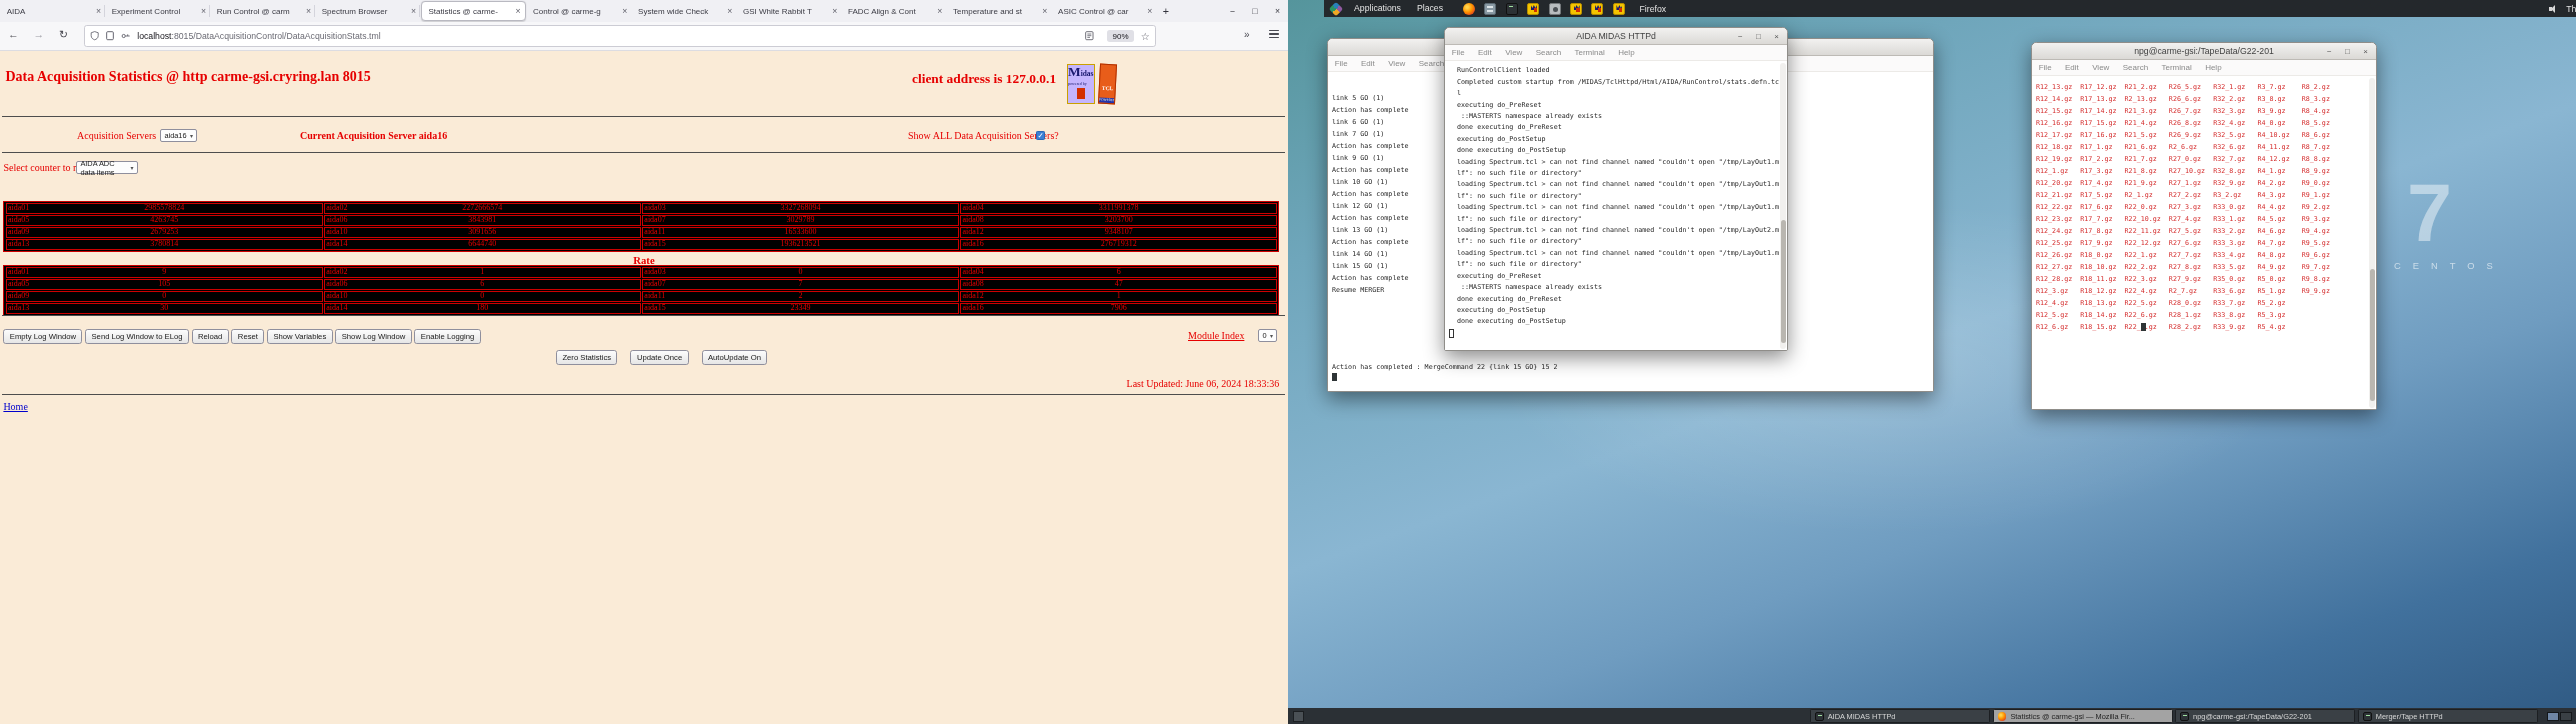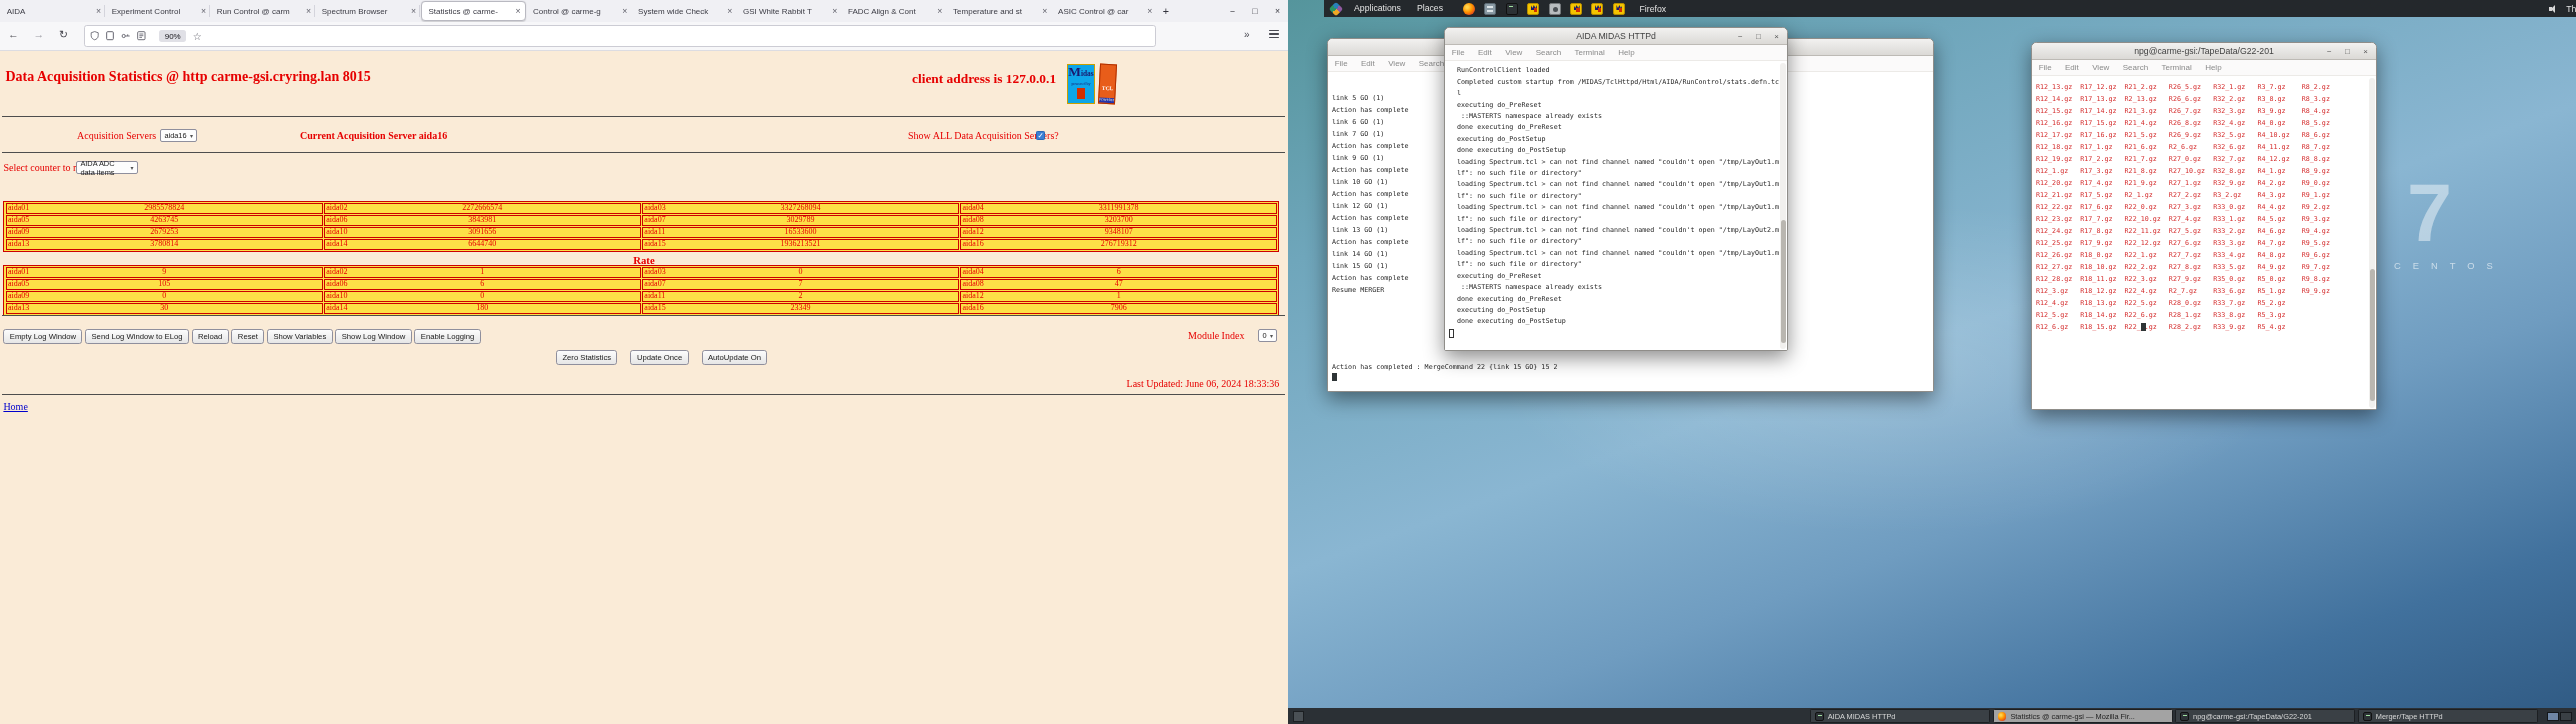--- a/index.html
+++ b/index.html
@@ -29,21 +29,21 @@
   .star { color:#5b5b66; font-size:10px; }
   .nav-right { position:absolute; right:9.4px; top:6.7px; display:flex; gap:19px; color:#4a4a52; font-size:10px; }
   .hambars { width:10px; height:8px; display:flex; flex-direction:column; justify-content:space-between; margin-top:1.3px; }
   .hambars i { height:1.3px; background:#4a4a52; border-radius:0.7px; }
 
   
   .page { position:absolute; left:0; top:51px; width:1288px; height:674px; background:#faebd7; font-family:"Liberation Serif", serif; color:#e60000; }
   .page .hr { position:absolute; left:2px; right:3.4px; height:1.3px; background:#4d4d4d; }
   .pg-title { position:absolute; left:5.4px; top:18px; font-size:14px; font-weight:bold; }
   .pg-client { position:absolute; left:912px; top:19.5px; font-size:13.4px; font-weight:bold; }
-  .logo-midas { position:absolute; left:1067px; top:13.4px; width:28px; height:40px; background:#0ea5e9; border:0.7px solid #caa000; color:#1a1a6e; text-align:center; overflow:hidden; }
+  .logo-midas { position:absolute; left:1067px; top:13.4px; width:28px; height:40px; background:#c4b5fd; border:0.7px solid #caa000; color:#1a1a6e; overflow:hidden; }
   .logo-midas .m-big { font-size:13.4px; font-weight:bold; line-height:14.8px; font-family:"Liberation Serif",serif; }
   .logo-midas .m-sub { font-size:4px; line-height:4px; }
   .logo-midas .m-red { width:8px; height:10.7px; background:#d32f00; margin:2px auto 0; }
   .logo-tcl { position:absolute; left:1099px; top:13.4px; width:17.4px; height:40px; background:#e85d1a; border:0.7px solid #b03000; transform:rotate(3deg); color:#fff; text-align:center; overflow:hidden; }
   .logo-tcl .t-txt { font-size:5.4px; font-weight:bold; margin-top:20px; }
   .logo-tcl .t-band { position:absolute; bottom:0; left:0; right:0; background:#2233aa; color:#ffd; font-size:3.4px; line-height:5.4px; }
 
   .hr1 { top:65px; } .hr2 { top:101px; } .hr3 { top:264px; } .hr4 { top:343px; }
 
   .row-acq { position:absolute; top:78px; left:0; width:100%; height:16px; font-size:10px; }
@@ -55,29 +55,29 @@
   .lbl-showall { position:absolute; left:908px; top:1.3px; }
   .checkbox { position:absolute; left:1036px; top:2px; width:9.4px; height:9.4px; background:#3b7fd4; border:0.7px solid #2a67b5; border-radius:1.3px; color:#fff; font-size:7.4px; line-height:8.7px; text-align:center; font-family:"Liberation Sans",sans-serif; }
 
   .row-counter-sel { position:absolute; top:110px; left:0; width:100%; height:16px; font-size:10px; }
   .lbl-selcounter { position:absolute; left:3.4px; top:1.3px; }
   .sel-counter { position:absolute; left:76px; top:0; width:62px; justify-content:space-between; }
 
   .sec-head { position:absolute; width:100%; text-align:center; font-size:10.7px; font-weight:bold; }
   .head-counter { top:139px; } .head-rate { top:203px; }
 
-  .stat-table { position:absolute; left:3.4px; width:1276px; display:grid; grid-template-columns:repeat(4,1fr); gap:1.3px; border:1.3px solid #cc0000; padding:1.3px; background:#fde047; }
+  .stat-table { position:absolute; left:3.4px; width:1276px; display:grid; grid-template-columns:repeat(4,1fr); gap:1.3px; border:1.3px solid #cc0000; padding:1.3px; background:#000000; }
   .tbl-counter { top:150px; } .tbl-rate { top:214px; }
   .pair { position:relative; border:1.3px solid #cc0000; height:10.7px; font-size:8px; color:#e60000; }
   .pair .n { position:absolute; left:1.3px; top:0; line-height:8.7px; }
   .pair .v { display:block; text-align:center; line-height:8.7px; }
 
   .btnrow1 { position:absolute; left:3.4px; top:278px; display:flex; gap:2.7px; }
   .btn { font-family:"Liberation Sans",sans-serif; font-size:7.7px; color:#1a1a1a; background:linear-gradient(#fcfcfc,#e6e6e6); border:0.7px solid #8f8f9d; border-radius:2.7px; padding:2px 5.4px; height:14.8px; white-space:nowrap; }
-  .module-index { position:absolute; left:1188px; top:279px; font-size:10px; }
+  .module-index { position:absolute; left:1188px; top:279px; font-size:10px;text-decoration:underline; }
   .sel-module { position:absolute; left:1258px; top:278px; }
   .btnrow2 { position:absolute; left:556px; top:299px; display:flex; gap:13px; }
   .last-updated { position:absolute; right:8.7px; top:327px; font-size:10px; }
   .home-link { position:absolute; left:3.4px; top:350px; font-size:10px; color:#0000cc; text-decoration:underline; }
 
   
   .monitor-right { position:absolute; left:1288px; top:0; width:1288px; height:725px; overflow:hidden;
     background:linear-gradient(160deg,#55959c 0%, #6fa6bb 22%, #8ab6d2 48%, #6f9cc0 65%, #41719d 85%, #2f5982 100%); }
   .wallpaper-glow { position:absolute; left:201px; top:201px; width:805px; height:335px; border-radius:50%;
     background:radial-gradient(ellipse at center, rgba(255,255,255,.18), rgba(255,255,255,0) 70%); }
@@ -231,20 +231,21 @@
               <rect x="1" y="1" width="10" height="12" rx="1.5" fill="none" stroke="#5b5b66" stroke-width="1.4"></rect>
             </svg>
         </span>
         <span class="u-icon">
           <svg class="mini" width="9.4" height="8" viewBox="0 0 14 12">
               <circle cx="4" cy="6" r="2.4" fill="none" stroke="#5b5b66" stroke-width="1.3"></circle>
               <line x1="6.5" y1="6" x2="13" y2="6" stroke="#5b5b66" stroke-width="1.3"></line>
               <line x1="10" y1="3.5" x2="10" y2="6" stroke="#5b5b66" stroke-width="1.3"></line>
             </svg>
         </span>
+        <span class="url-text"><span class="host">localhost</span><span class="rest">:8015/DataAcquisitionControl/DataAcquisitionStats.tml</span></span>
         <span class="u-icon">
           <svg class="mini" width="8.7" height="9.4" viewBox="0 0 13 14">
               <rect x="1" y="1" width="11" height="12" rx="1.5" fill="none" stroke="#5b5b66" stroke-width="1.3"></rect>
               <line x1="3.5" y1="4.5" x2="9.5" y2="4.5" stroke="#5b5b66" stroke-width="1.2"></line>
               <line x1="3.5" y1="7" x2="9.5" y2="7" stroke="#5b5b66" stroke-width="1.2"></line>
               <line x1="3.5" y1="9.5" x2="7.5" y2="9.5" stroke="#5b5b66" stroke-width="1.2"></line>
             </svg>
         </span>
         <span class="zoom-chip">90%</span>
         <span class="star">☆</span>

